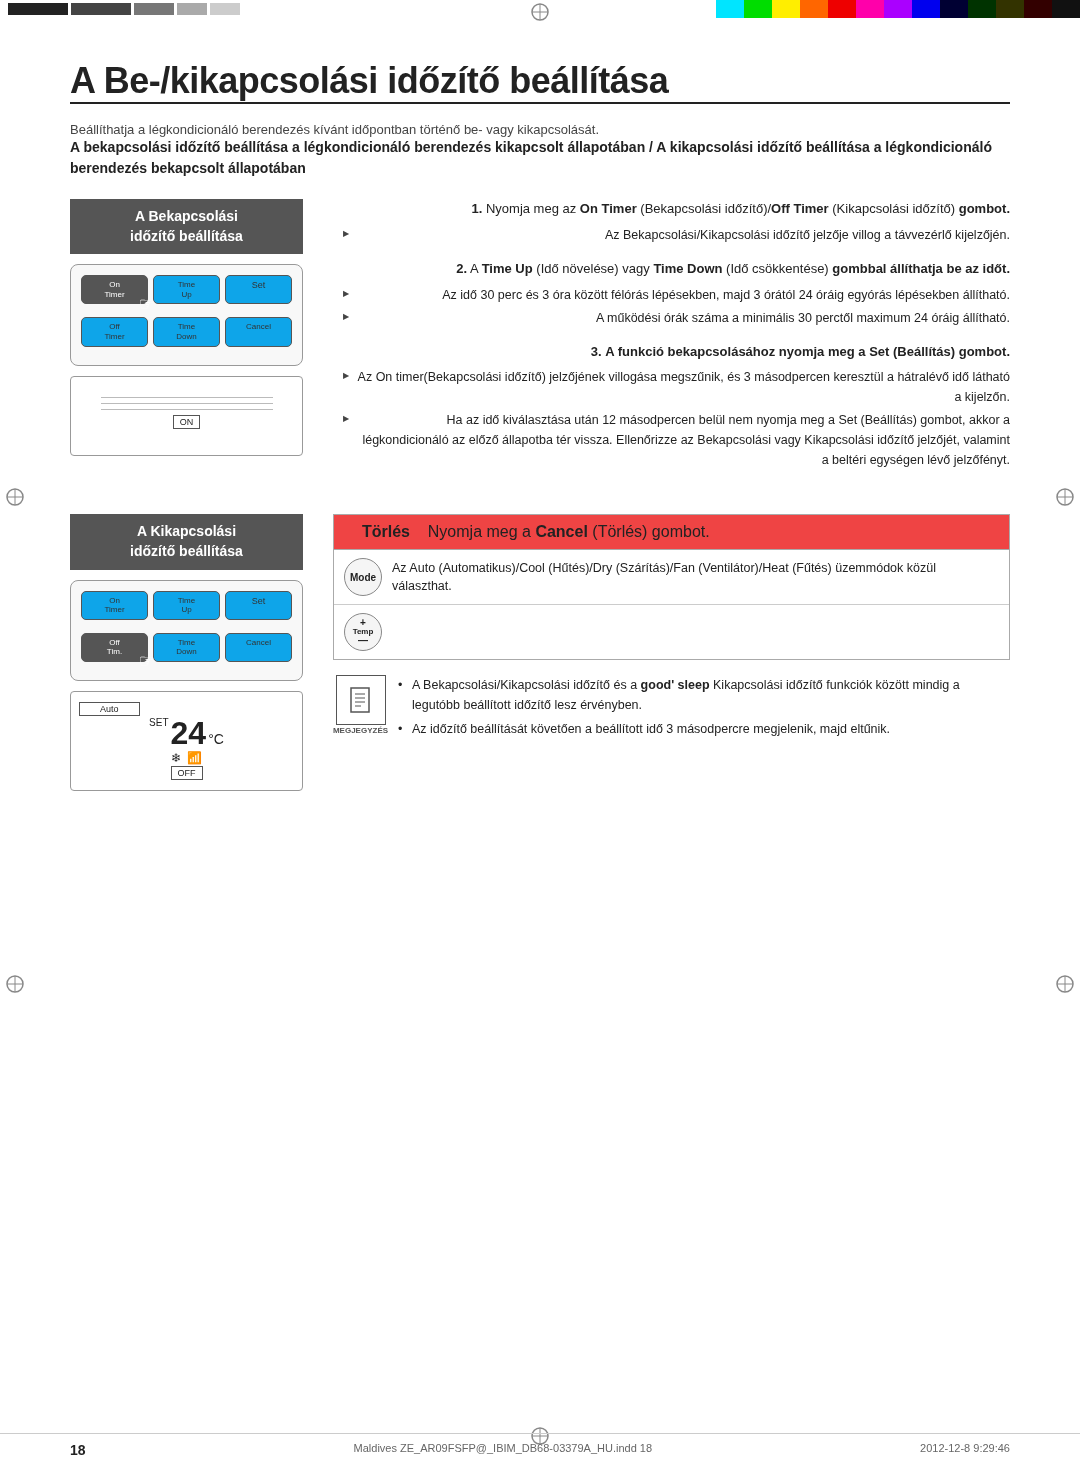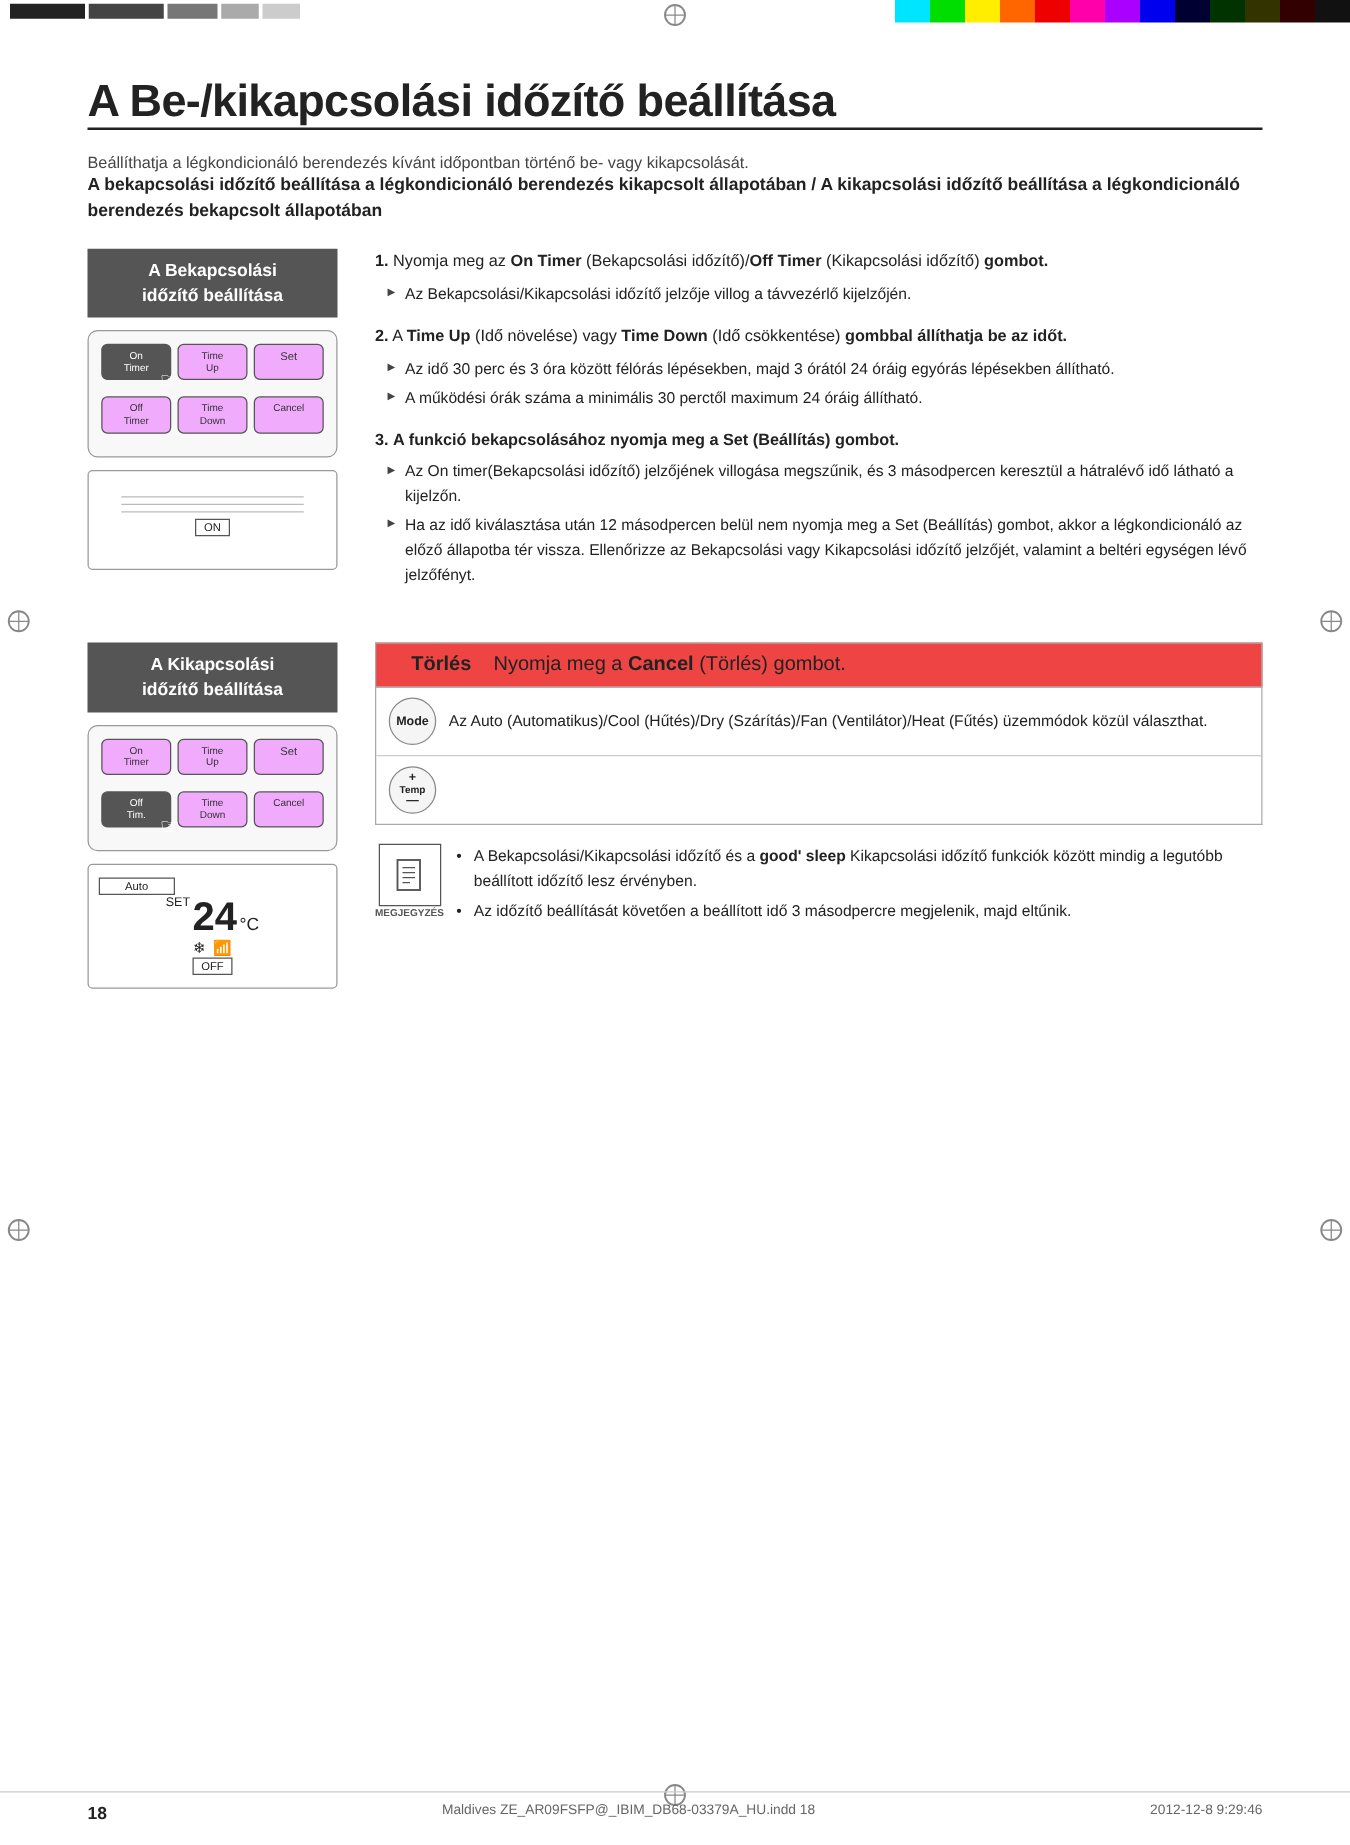--- a/index.html
+++ b/index.html
@@ -45,21 +45,21 @@
 
     
     .two-col {
       display: flex;
       gap: 30px;
       margin-bottom: 30px;
     }
 
     
     .left-col {
-      width: 200px;
+      width: 233px;
       flex-shrink: 0;
     }
 
     
     .section-label-box {
       background: #555;
       color: #fff;
       text-align: center;
       padding: 8px 12px;
       font-size: 14px;
@@ -83,21 +83,21 @@
       gap: 5px;
       margin-bottom: 8px;
     }
 
     .btn-remote {
       border: 1px solid #555;
       border-radius: 5px;
       padding: 4px 3px;
       font-size: 9px;
       text-align: center;
-      background: #f0abfc;
+      background: #0ea5e9;
       color: #333;
       line-height: 1.2;
     }
 
     .btn-remote.highlighted {
       background: #555;
       color: #fff;
     }
 
     
@@ -130,20 +130,21 @@
 
     
     .right-col {
       flex: 1;
     }
 
     
     .instruction-list {
       list-style: none;
       padding: 0;
+      text-align: right;
     }
 
     .instruction-item {
       margin-bottom: 14px;
       font-size: 13px;
       line-height: 1.6;
     }
 
     .instruction-item .step-num {
       font-weight: bold;

